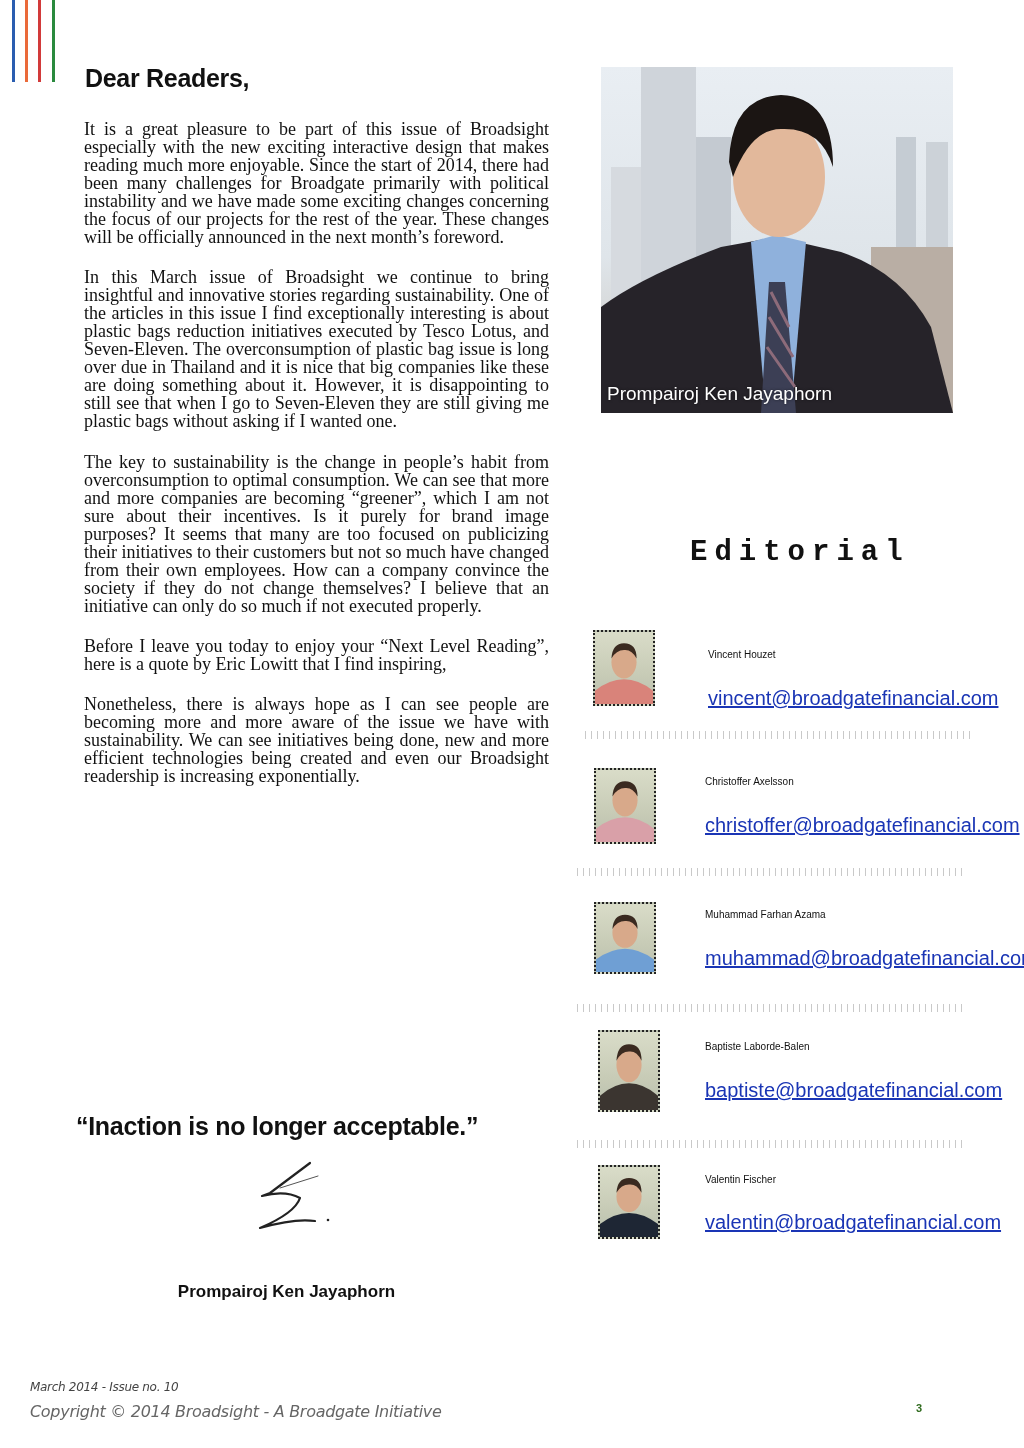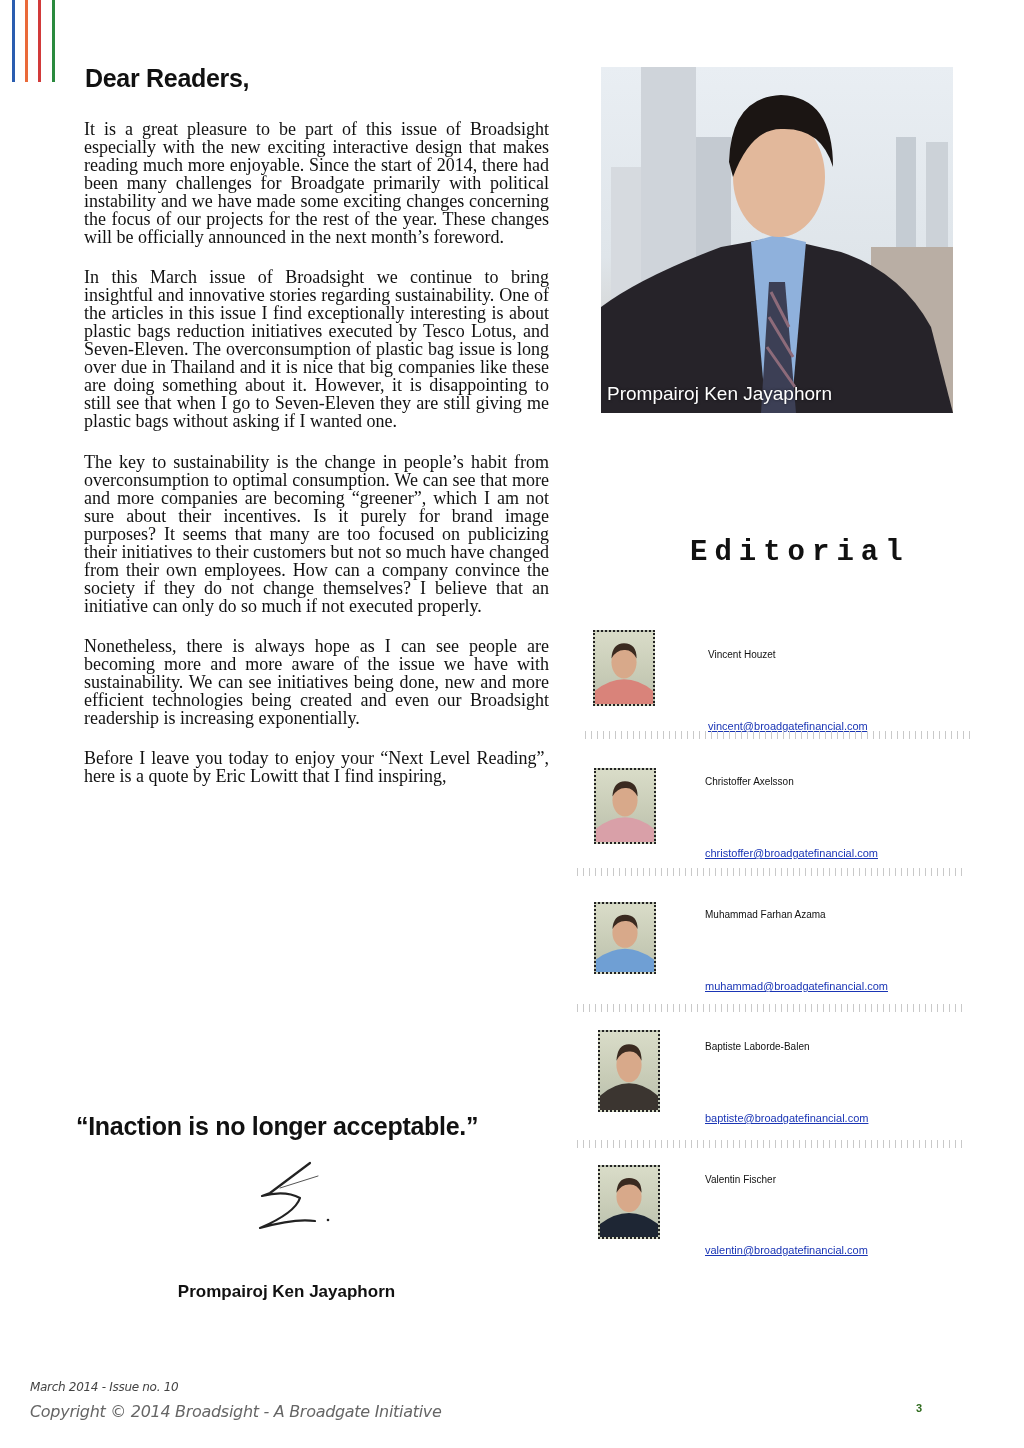--- a/index.html
+++ b/index.html
@@ -46,21 +46,21 @@
   .editorial-title {
     position: absolute; left: 689px; top: 535px; margin: 1px;
     font-size: 29px; font-weight: bold; letter-spacing: 7px; font-family: Liberation Mono, monospace;
   }
   .member { position: absolute; left: 0; top: 0; }
   .m-photo {
     position: absolute; width: 62px; height: 76px;
     border: 2px dotted #222; overflow: hidden; box-sizing: border-box;
   }
   .m-name { position: absolute; font-size: 10px; white-space: nowrap; }
-  .m-email { position: absolute; font-size: 11px; color: #1a35b5; white-space: nowrap; margin-top: 33px; }
+  .m-email { position: absolute; font-size: 20px; color: #1a35b5; white-space: nowrap; }
   .m-email.u { text-decoration: underline; }
   .divider {
     position: absolute; height: 8px; width: 385px;
     background: repeating-linear-gradient(90deg, #c9c9c9 0 1px, transparent 1px 6px);
   }
 
   .footer-issue {
     position: absolute; left: 30px; top: 1380px; font-size: 12px; font-style: italic; color: #444;
     font-family: "DejaVu Sans", sans-serif; letter-spacing: -0.3px;
   }
@@ -79,22 +79,22 @@
 <div class="stripe s2"></div>
 <div class="stripe s3"></div>
 <div class="stripe s4"></div>
 
 <h1 class="heading">Dear Readers,</h1>
 
 <div class="letter">
   <p>It is a great pleasure to be part of this issue of Broadsight especially with the new exciting interactive design that makes reading much more enjoyable. Since the start of 2014, there had been many challenges for Broadgate primarily with political instability and we have made some exciting changes concerning the focus of our projects for the rest of the year. These changes will be officially announced in the next month’s foreword.</p>
   <p>In this March issue of Broadsight we continue to bring insightful and innovative stories regarding sustainability. One of the articles in this issue I find exceptionally interesting is about plastic bags reduction initiatives executed by Tesco Lotus, and Seven-Eleven. The overconsumption of plastic bag issue is long over due in Thailand and it is nice that big companies like these are doing something about it. However, it is disappointing to still see that when I go to Seven-Eleven they are still giving me plastic bags without asking if I wanted one.</p>
   <p>The key to sustainability is the change in people’s habit from overconsumption to optimal consumption. We can see that more and more companies are becoming “greener”, which I am not sure about their incentives. Is it purely for brand image purposes? It seems that many are too focused on publicizing their initiatives to their customers but not so much have changed from their own employees. How can a company convince the society if they do not change themselves? I believe that an initiative can only do so much if not executed properly.</p>
+  <p>Before I leave you today to enjoy your “Next Level Reading”, here is a quote by Eric Lowitt that I find inspiring,</p>
   <p>Nonetheless, there is always hope as I can see people are becoming more and more aware of the issue we have with sustainability. We can see initiatives being done, new and more efficient technologies being created and even our Broadsight readership is increasing exponentially.</p>
-  <p>Before I leave you today to enjoy your “Next Level Reading”, here is a quote by Eric Lowitt that I find inspiring,</p>
 </div>
 
 <div class="quote">“Inaction is no longer acceptable.”</div>
 
 <svg class="signature" viewBox="0 0 100 80">
   <path d="M70 5 L30 35 L22 38 Q45 32 60 40 Q55 55 20 70 Q55 60 75 63" fill="none" stroke="#222" stroke-width="2.2" stroke-linecap="round" stroke-linejoin="round"></path>
   <path d="M40 30 L78 18" fill="none" stroke="#555" stroke-width="1" stroke-linecap="round"></path>
   <circle cx="88" cy="62" r="1.3" fill="#222"></circle>
 </svg>
 

